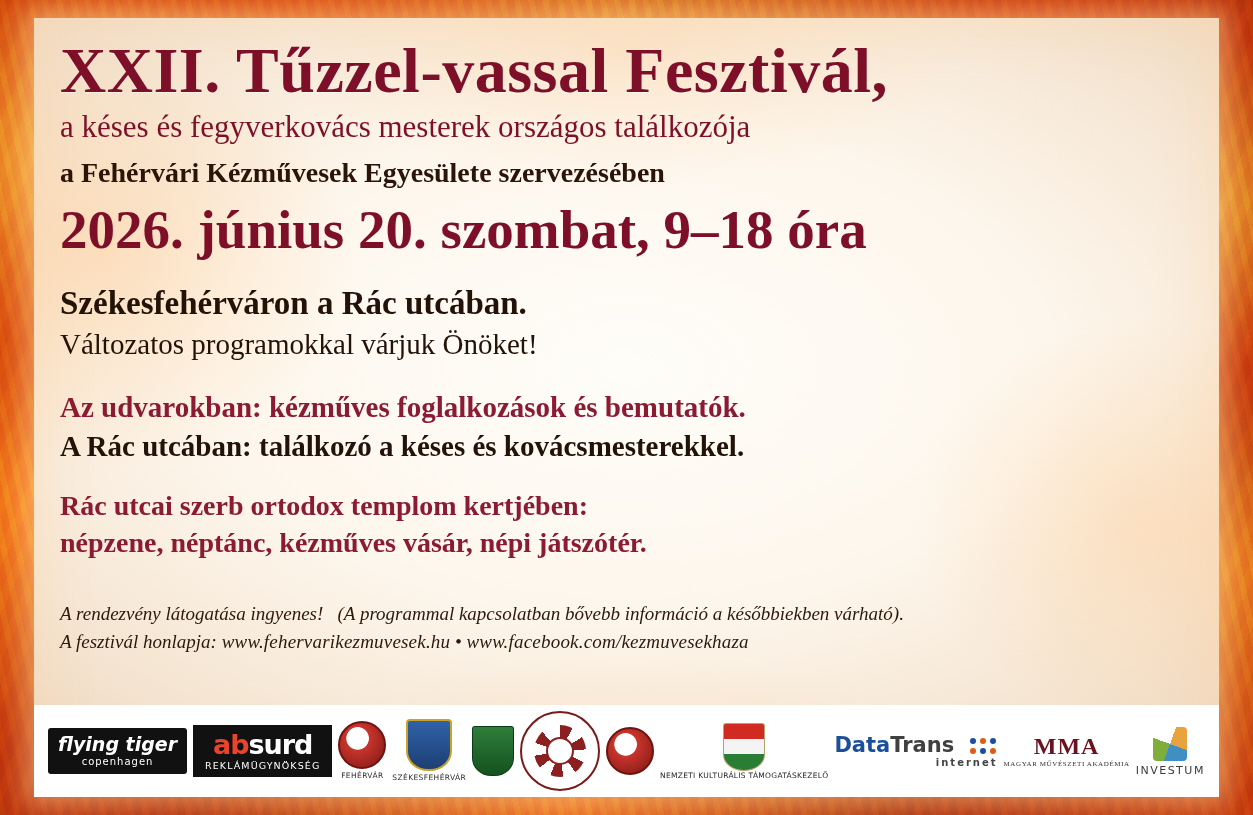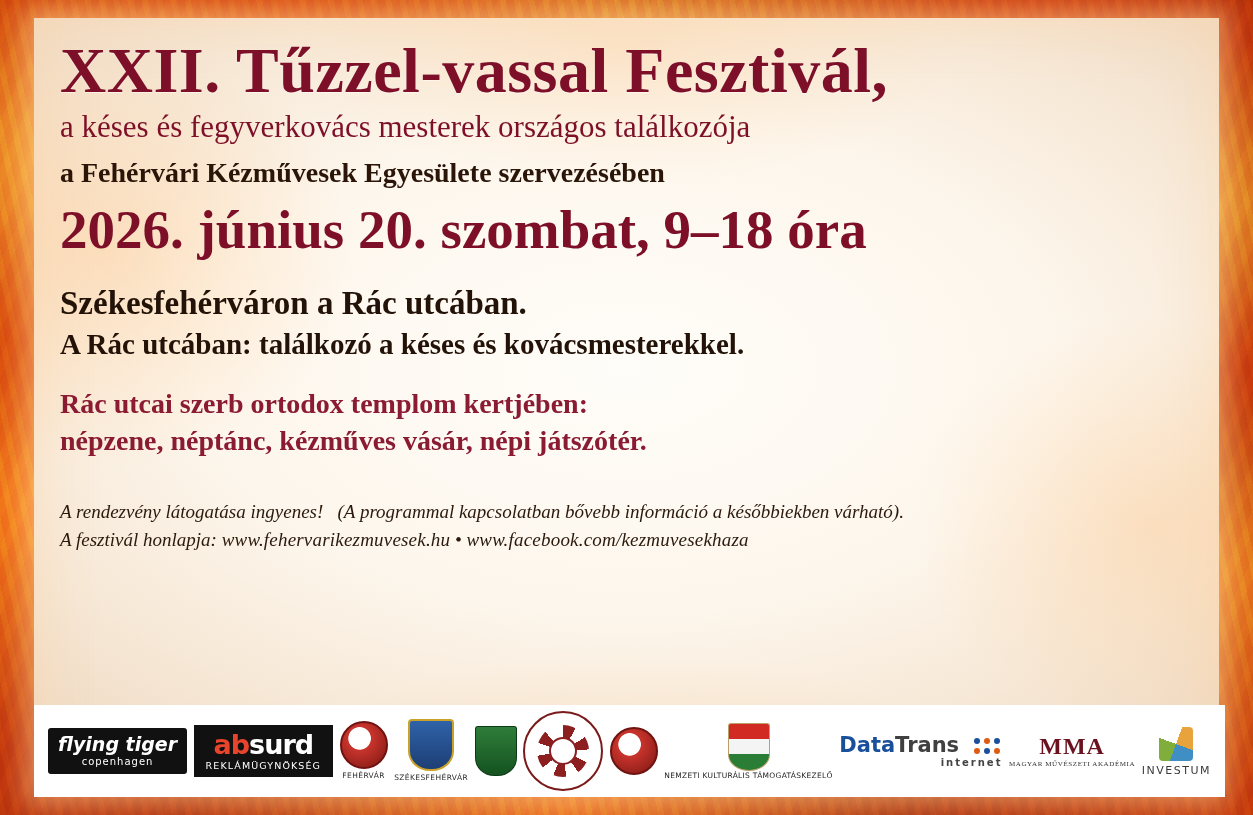--- a/index.html
+++ b/index.html
@@ -116,21 +116,21 @@
     font-style:italic;
     color:#2b1a0c;
     margin:38px 0 0 0;
     line-height:1.45;
   }
   .fineprint .web{ letter-spacing:.2px; }
 
   
   .sponsors{
     position:absolute;
-    left:34px;right:28px;bottom:18px;
+    left:34px;right:34px;bottom:18px;
     height:92px;
     background:#ffffff;
     display:flex;
     align-items:center;
     justify-content:space-between;
     padding:0 14px;
     box-sizing:border-box;
   }
   .logo{
     display:flex;
@@ -251,20 +251,22 @@
   <div class="paper">
     <div class="paper-glow"></div>
   </div>
 
   <div class="content">
     <h1 class="title">XXII. Tűzzel-vassal Fesztivál,</h1>
     <p class="subtitle">a késes és fegyverkovács mesterek országos találkozója</p>
     <p class="organizer">a Fehérvári Kézművesek Egyesülete szervezésében</p>
     <p class="datebar">2026. június 20. szombat, 9–18 óra</p>
     <p class="place">Székesfehérváron a Rác utcában.</p>
+    <p class="invite">Változatos programokkal várjuk Önöket!</p>
+    <p class="prog1">Az udvarokban: kézműves foglalkozások és bemutatók.</p>
     <p class="prog2">A Rác utcában: találkozó a késes és kovácsmesterekkel.</p>
     <p class="prog3">
       <span>Rác utcai szerb ortodox templom kertjében:</span><br>
       <span>népzene, néptánc, kézműves vásár, népi játszótér.</span>
     </p>
     <p class="fineprint">
       <span>A rendezvény látogatása ingyenes!</span>
       &nbsp;
       <span>(A programmal kapcsolatban bővebb információ a későbbiekben várható).</span><br>
       <span>A fesztivál honlapja:</span>

